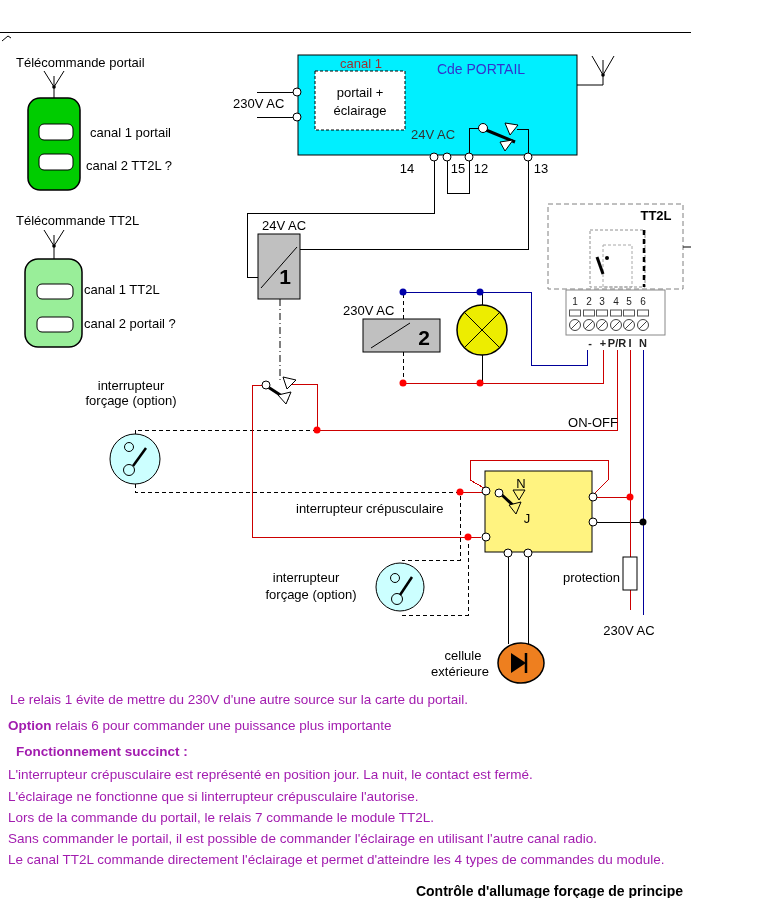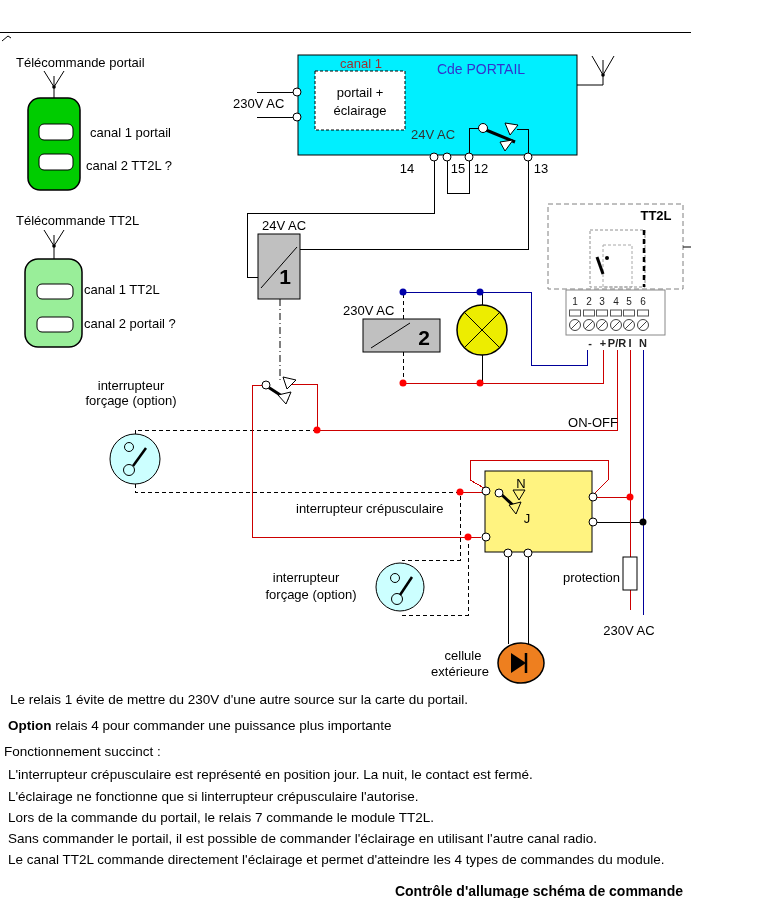--- a/index.html
+++ b/index.html
@@ -8,21 +8,21 @@
   svg{position:absolute;left:0;top:0;}
   svg text{font-family:"Liberation Sans",sans-serif;font-size:13px;fill:#000;}
   svg text.mid{text-anchor:middle;}
   svg text.b{font-weight:bold;}
   svg text.relaynum{font-size:21px;font-weight:bold;}
   svg text.tiny{font-size:10px;fill:#222;}
   svg text.pin{font-size:11px;font-weight:bold;fill:#222;text-anchor:middle;}
   svg text.blue{fill:#3333CC;font-size:14px;}
   svg text.maroon{fill:#993333;}
   svg text.gray{fill:#333;}
-  .note{position:absolute;font-size:13.5px;color:#000000;white-space:nowrap;}
+  .note{position:absolute;font-size:13.5px;color:#a21caf;white-space:nowrap;}
   .note b{font-weight:bold;}
   .foot-title{position:absolute;right:8px;top:851px;font-size:14px;font-weight:bold;white-space:nowrap;}
   .foot-credit{position:absolute;right:30px;top:876px;font-size:15px;white-space:nowrap;}
 </style>
 </head>
 <body>
 
 <div class="stage">
 <svg width="759" height="898" viewBox="0 0 759 898">
 
@@ -284,23 +284,23 @@
   <text x="643" y="273" class="mid tiny">6</text>
   <text x="590" y="315" class="pin">-</text>
   <text x="603" y="315" class="pin">+</text>
   <text x="617" y="315" class="pin">P/R</text>
   <text x="630" y="315" class="pin">I</text>
   <text x="643" y="315" class="pin">N</text>
 </svg>
 
 <div class="note" style="left:10px;top:660px">Le relais 1 évite de mettre du 230V d'une autre source sur la carte du portail.</div>
 <div class="note" style="left:8px;top:686px">
-  <b>Option</b><span> relais 4 pour commander une puissance plus importante</span>
+  <b>Option</b><span> relais 6 pour commander une puissance plus importante</span>
 </div>
-<div class="note" style="left:4px;top:712px;font-weight:normal">Fonctionnement succinct :</div>
+<div class="note" style="left:16px;top:712px;font-weight:bold">Fonctionnement succinct :</div>
 <div class="note" style="left:8px;top:735px">L'interrupteur crépusculaire est représenté en position jour. La nuit, le contact est fermé.</div>
 <div class="note" style="left:8px;top:757px">L'éclairage ne fonctionne que si linterrupteur crépusculaire l'autorise.</div>
 <div class="note" style="left:8px;top:778px">Lors de la commande du portail, le relais 7 commande le module TT2L.</div>
 <div class="note" style="left:8px;top:799px">Sans commander le portail, il est possible de commander l'éclairage en utilisant l'autre canal radio.</div>
 <div class="note" style="left:8px;top:820px">Le canal TT2L commande directement l'éclairage et permet d'atteindre les 4 types de commandes du module.</div>
-<div class="foot-title">Contrôle d'allumage  schéma de commande</div>
+<div class="foot-title">Contrôle d'allumage  forçage de principe</div>
 <div class="foot-credit">Géryko 13/05/2017</div>
 </div>
 
 </body></html>

